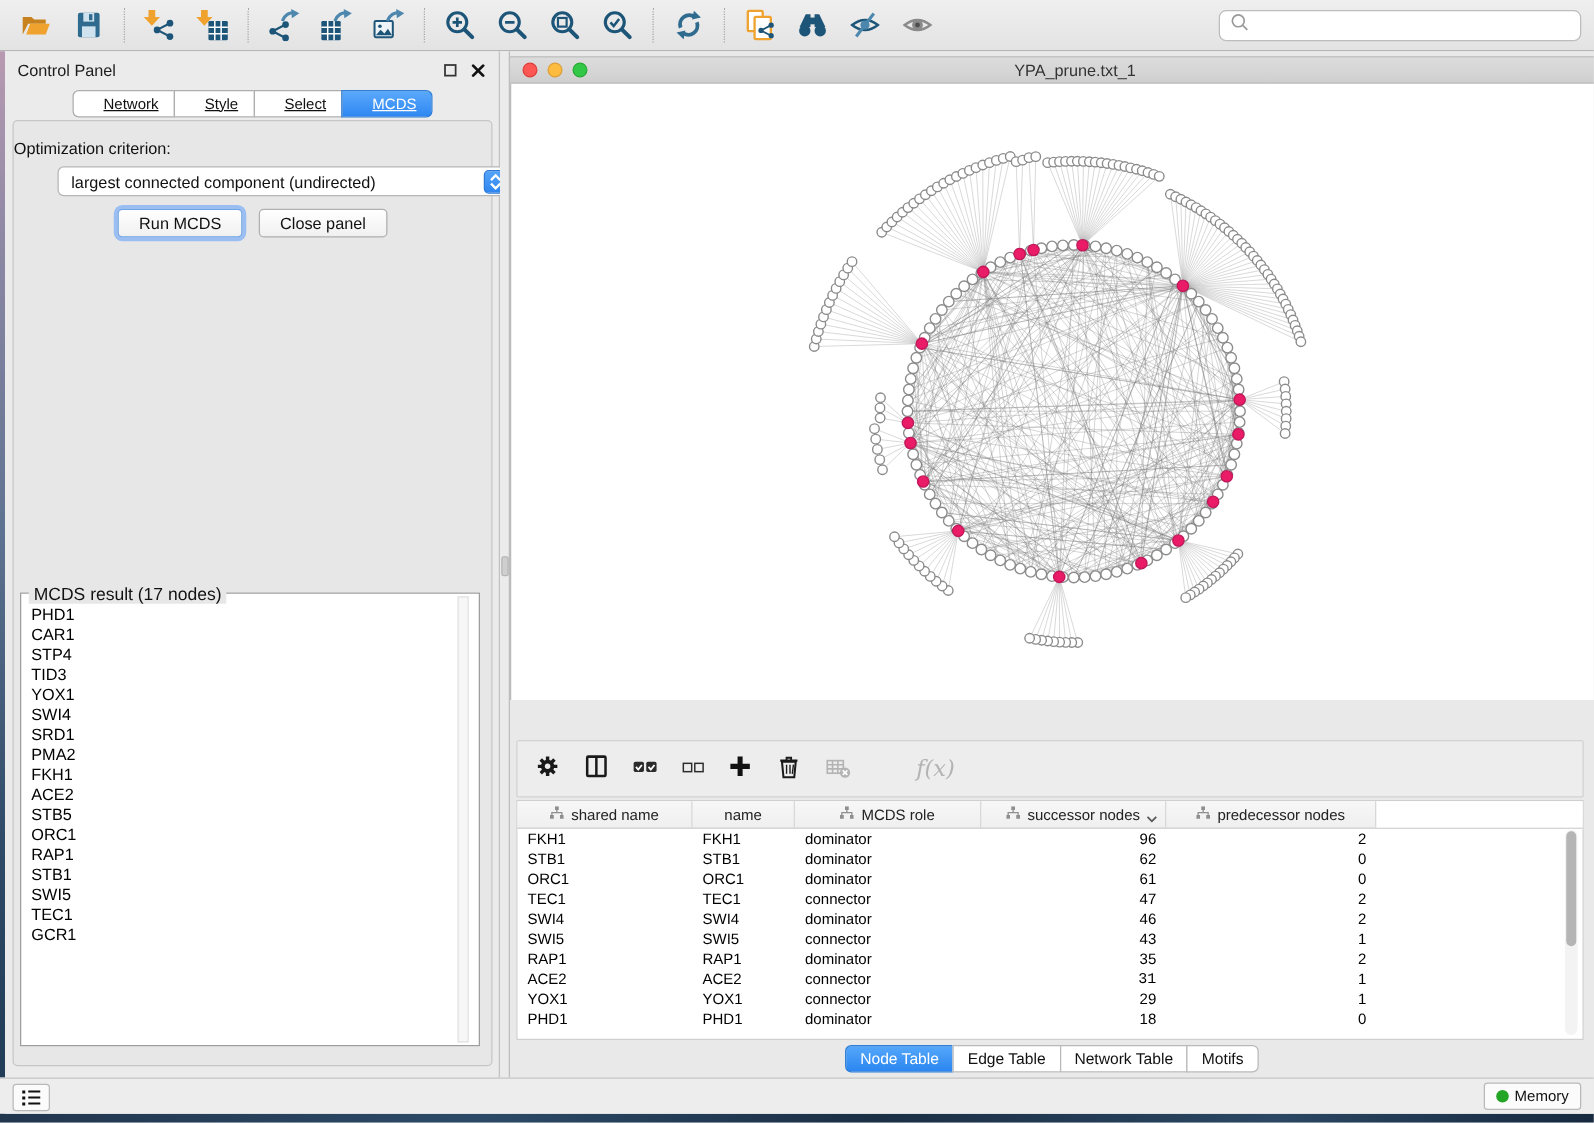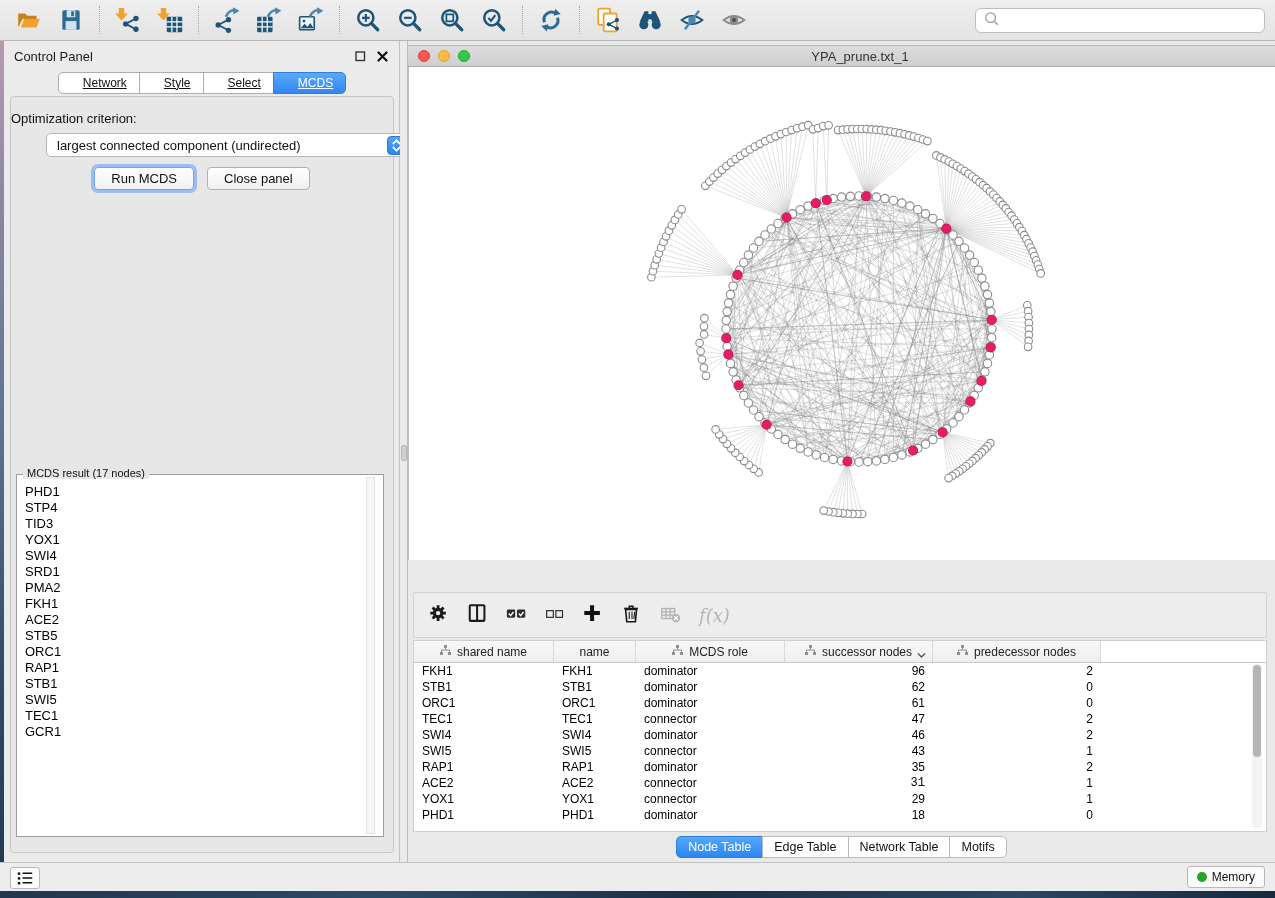--- a/index.html
+++ b/index.html
@@ -31,21 +31,21 @@
   .seg-tab:last-child { border-radius:0 5px 5px 0; }
   .seg-tab.sel { background:linear-gradient(#5aa9fb,#2f87f2); border-color:#2f7fd8; color:#fff; }
   #ctrl-inner { left:6px; top:55px; width:384px; height:757px; background:#e7e7e7; border:1px solid #c6c6c6; border-radius:4px; }
   #crit-label { width:100%; text-align:left; margin-top:14px; font-size:13px; color:#111; }
   #crit-select { position:absolute; left:35px; top:36px; width:364px; height:24px; background:#fff; border:1px solid #b6b6b6; border-radius:5px; font-size:13px; color:#111; display:flex; align-items:center; padding-left:10px; }
   #crit-stepper { position:absolute; right:3px; top:2px; width:19px; height:19px; background:linear-gradient(#55a4f9,#2e85f0); border:1px solid #2c79d6; border-radius:4px; display:flex; align-items:center; justify-content:center; }
   #mcds-buttons { position:absolute; left:0; top:70px; width:100%; display:flex; justify-content:center; gap:13px; }
   .mac-btn { height:23px; background:linear-gradient(#ffffff,#f0f0f0); border:1px solid #b0b0b0; border-radius:4px; font-size:13px; color:#111; padding:0 16px; cursor:default; }
   .mac-btn.focused { box-shadow:0 0 0 3px rgba(92,156,251,.55); border-color:#6ea4e8; }
   #result-box { position:absolute; left:12px; top:433px; width:368px; height:363px; background:#fff; border:1px solid #9e9e9e; }
-  #result-legend { position:absolute; top:-8px; left:6px; background:#e7e7e7; padding:0 4px; font-size:11px; color:#111; }
+  #result-legend { position:absolute; top:-8px; left:6px; background:#e7e7e7; padding:0 4px; font-size:14px; color:#111; }
   #result-list { position:absolute; left:1px; top:9px; right:20px; bottom:2px; overflow:hidden; }
   .result-item { font-size:13px; line-height:16px; padding-left:7px; color:#000; }
   #result-scroll { position:absolute; top:2px; right:8px; bottom:2px; width:9px; background:#f7f7f7; border:1px solid #e2e2e2; }
 
   
   #v-split { left:400px; top:41px; width:8px; height:821px; background:#ebebeb; border-right:1px solid #bdbdbd; }
   #v-split-handle { position:absolute; left:1px; top:404px; width:6px; height:16px; background:#cfcfcf; border:1px solid #b5b5b5; border-radius:2px; }
 
   
   #right-col { left:408px; top:41px; width:867px; height:821px; background:#e9e9e9; }
@@ -327,20 +327,21 @@
     </div>
     <div id="mcds-buttons">
       <button class="mac-btn focused">Run MCDS</button>
       <button class="mac-btn">Close panel</button>
     </div>
   </div>
   <div id="result-box">
     <span id="result-legend">MCDS result (17 nodes)</span>
     <div id="result-list">
         <div class="result-item">PHD1</div>
+        <div class="result-item">CAR1</div>
         <div class="result-item">STP4</div>
         <div class="result-item">TID3</div>
         <div class="result-item">YOX1</div>
         <div class="result-item">SWI4</div>
         <div class="result-item">SRD1</div>
         <div class="result-item">PMA2</div>
         <div class="result-item">FKH1</div>
         <div class="result-item">ACE2</div>
         <div class="result-item">STB5</div>
         <div class="result-item">ORC1</div>
@@ -695,21 +696,21 @@
         <span><svg width="22" height="22" viewBox="0 0 24 24">
             <g stroke="#b3b3b3" fill="none" stroke-width="1.4">
               <rect x="2" y="6" width="14" height="11"></rect>
               <path d="M2 9.6 h14 M2 13.2 h14 M6.6 6 v11 M11.2 6 v11"></path>
             </g>
             <circle cx="17.5" cy="16.5" r="4.5" fill="#b3b3b3"></circle>
             <path d="M15.5 14.5 l4 4 M19.5 14.5 l-4 4" stroke="#fff" stroke-width="1.5"></path>
           </svg></span>
       </button>
       <button class="tp-btn">
-        <span style="font-family:'DejaVu Serif',serif;font-style:italic;font-size:18px;color:#b3b3b3;">f(x)</span>
+        <span style="font-family:'DejaVu Serif',serif;font-style:italic;font-size:18px;color:#b3b3b3;margin-left:34px;">f(x)</span>
       </button>
     </div>
   <div id="node-table" class="abs">
     <div id="nt-header">
         <div class="th" style="width: 140px;">
           <span><svg width="11" height="11" viewBox="0 0 11 11">
               <g fill="#8f8f8f">
                 <rect x="4" y="0" width="3" height="3"></rect>
                 <rect x="0" y="7" width="3" height="3"></rect>
                 <rect x="8" y="7" width="3" height="3"></rect>

